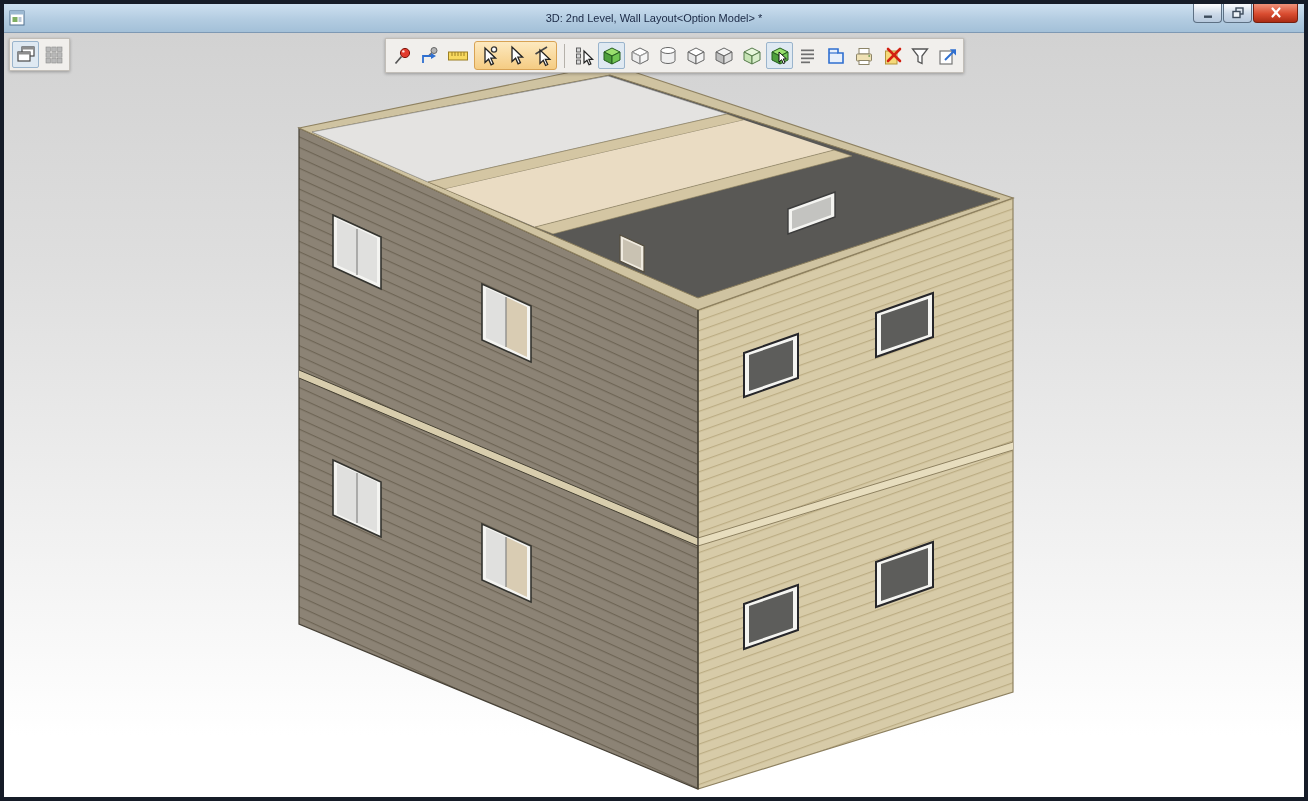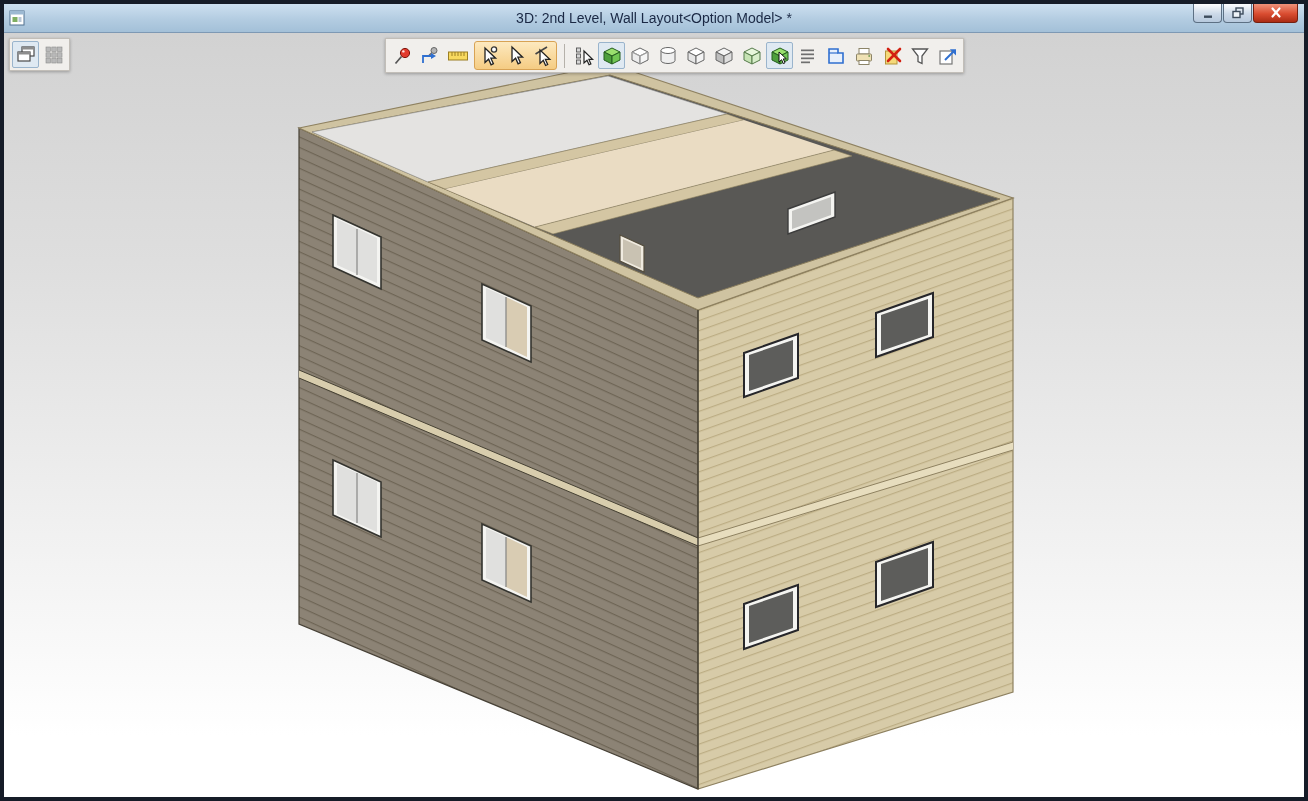--- a/index.html
+++ b/index.html
@@ -1,20 +1,20 @@
 <!DOCTYPE html>
 <html><head>
 <meta charset="utf-8">
 <style>
   html,body{margin:0;padding:0;}
   body{width:1308px;height:801px;font-family:"Liberation Sans",sans-serif;background:#444;}
   .window{box-sizing:border-box;width:1308px;height:801px;border:4px solid #161c28;display:flex;flex-direction:column;background:#fff;}
   .titlebar{height:28px;flex:0 0 28px;background:linear-gradient(#cde0f0,#b3cce1 55%,#a3c0d8);border-bottom:1px solid #7e99b4;position:relative;display:flex;align-items:center;}
   .appicon{margin-left:5px;width:18px;height:18px;display:flex;align-items:center;}
-  .title{position:absolute;left:0;right:0;text-align:center;font-size:14px;color:#1a2844;pointer-events:none;}
+  .title{position:absolute;left:0;right:0;text-align:center;font-size:11px;color:#1a2844;pointer-events:none;}
   .winbtns{position:absolute;right:6px;top:0;display:flex;gap:1px;}
   .winbtn{height:19px;border:1px solid #5d7084;border-top:none;border-radius:0 0 4px 4px;background:linear-gradient(#fdfeff,#ccd9e8 55%,#b7c9dd);display:flex;align-items:center;justify-content:center;padding:0;cursor:default;}
   .winbtn.min,.winbtn.res{width:29px;}
   .winbtn.close{width:45px;background:linear-gradient(#f0937a,#d94c30 55%,#ab2c15);border-color:#741f10;}
   .canvas{position:relative;flex:1;background:linear-gradient(180deg,#d2d2d2 0%,#dedede 30%,#efefef 62%,#ffffff 92%);overflow:hidden;}
   .scene{position:absolute;left:0;top:0;width:100%;height:100%;}
   .panel{position:absolute;top:5px;background:#f1efec;border:1px solid #c2beb8;box-shadow:0 1px 3px rgba(0,0,0,.28);display:flex;align-items:center;padding:2px;gap:1px;z-index:5;}
   .left-panel{left:5px;}
   .main-panel{left:381px;}
   .tbtn{width:27px;height:27px;display:flex;align-items:center;justify-content:center;border:1px solid transparent;background:transparent;padding:0;cursor:default;}

